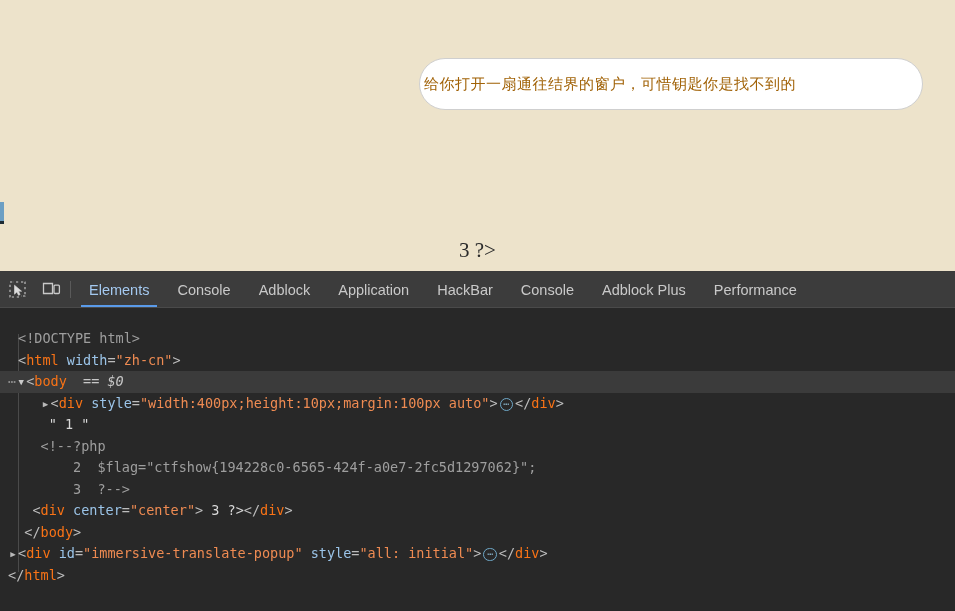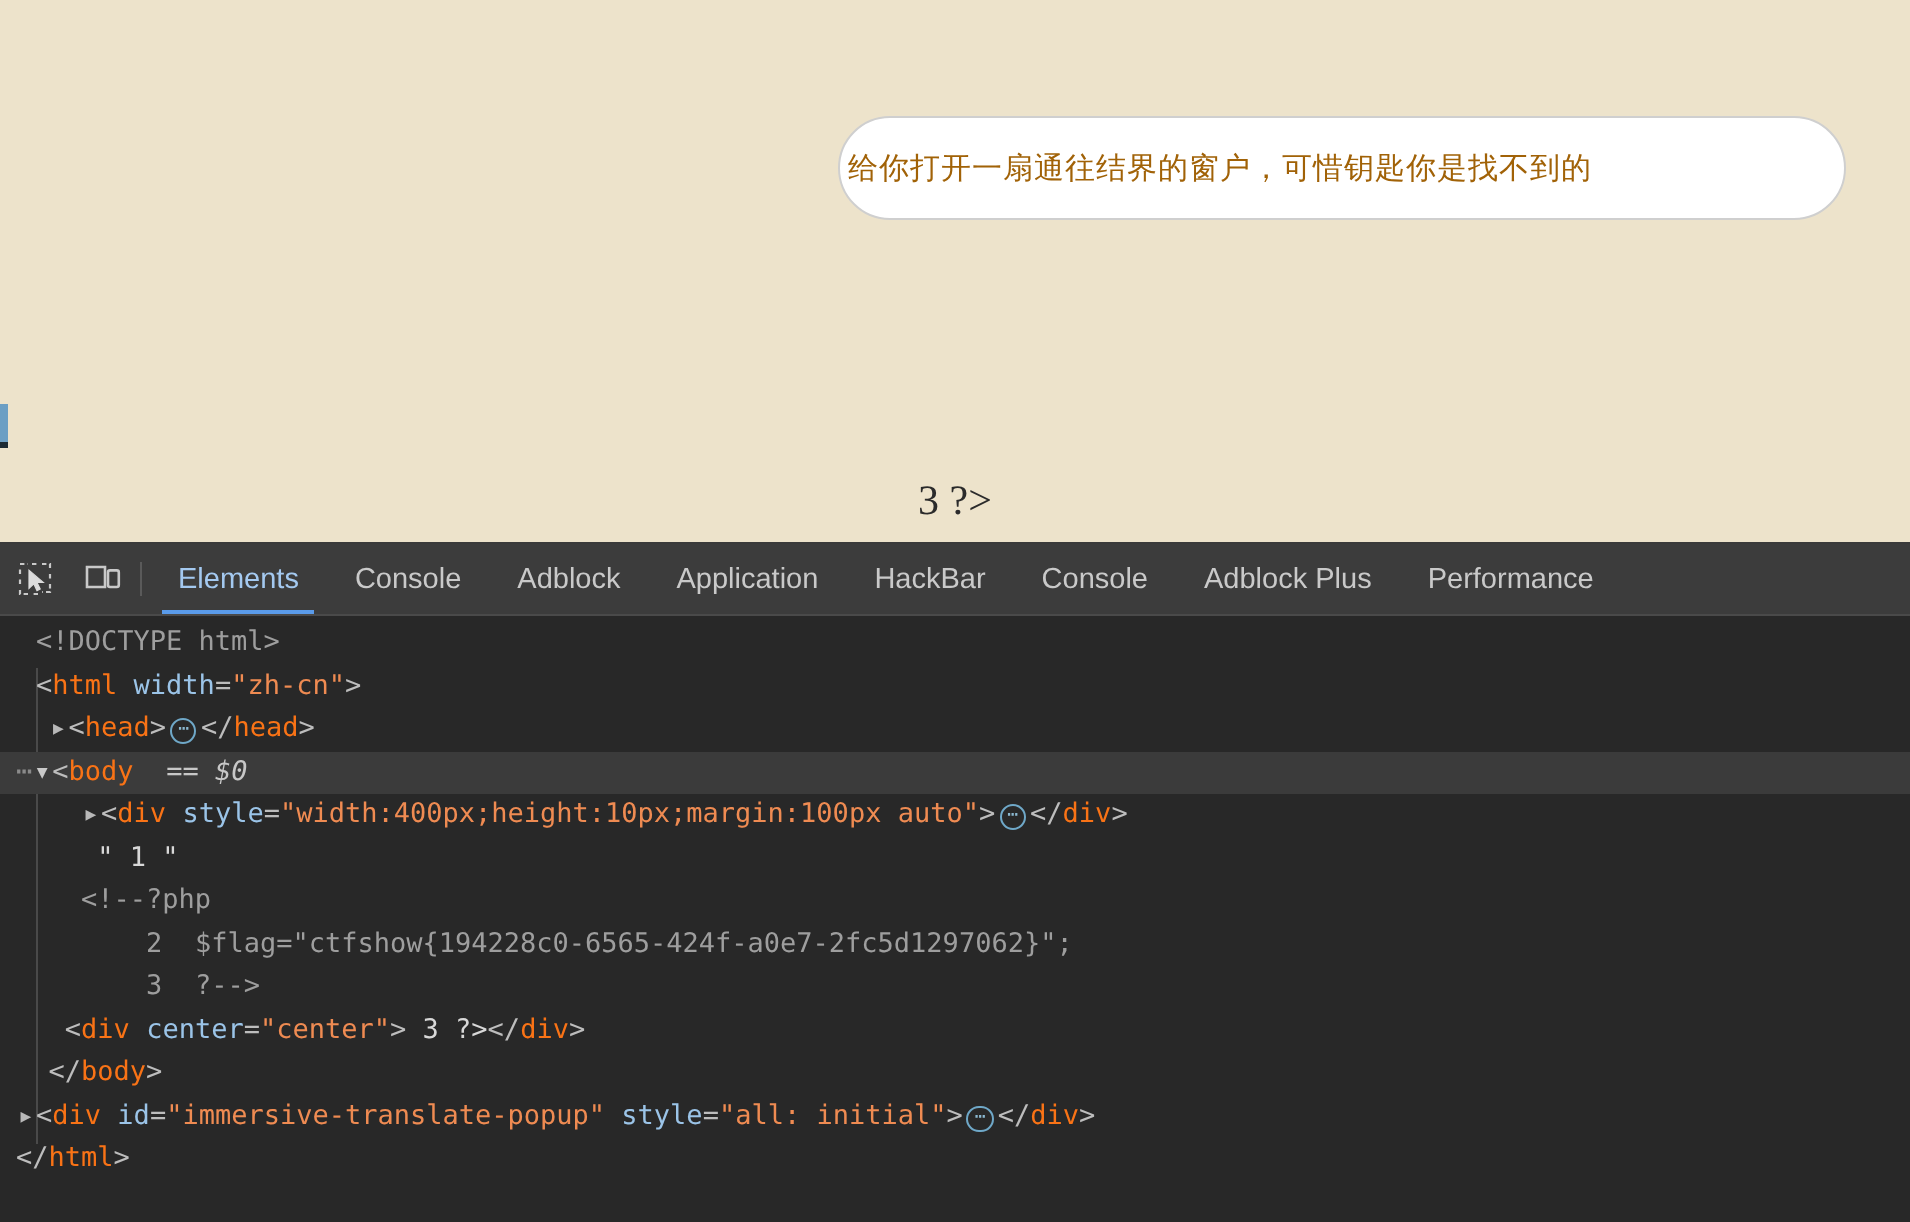--- a/index.html
+++ b/index.html
@@ -73,21 +73,21 @@
   }
 
   
   .dt-tree{
     position:relative;
     height:304px; overflow:hidden;
     background:#282828;
     font-family:"DejaVu Sans Mono", monospace;
     font-size:13.5px; line-height:21.5px;
     color:#d4d4d4;
-    padding-top:3px;
+    padding-top:20px;
   }
   .indent-guide{
     position:absolute; left:18px; top:26px; width:1px; height:238px;
     background:#4a4a4a;
   }
   .node{
     position:relative; white-space:pre; padding-left:8px; height:21.5px;
   }
   .node.sel{ background:#3b3b3b; }
   .arrow{
@@ -171,21 +171,20 @@
       </div>
   </div>
 
   <div class="dt-tree">
     <div class="indent-guide"></div>
 
     <div class="node"><span class="arrow"></span><span class="comment">&lt;!DOCTYPE html&gt;</span></div>
 
     <div class="node"><span class="arrow"></span><span class="punc">&lt;</span><span class="tag">html</span> <span class="attrn">width</span><span class="punc">=</span><span class="attrv">"zh-cn"</span><span class="punc">&gt;</span></div>
 
-    <div class="node">  <span class="arrow">▶</span><span class="punc">&lt;</span><span class="tag">head</span><span class="punc">&gt;</span><span class="dots">⋯</span><span class="punc">&lt;/</span><span class="tag">head</span><span class="punc">&gt;</span></div>
 
     <div class="node sel"><span class="dimdots">⋯</span><span class="arrow open">▼</span><span class="punc">&lt;</span><span class="tag">body</span><span class="eq">  </span><span class="dollar">== $0</span></div>
 
     <div class="node">    <span class="arrow">▶</span><span class="punc">&lt;</span><span class="tag">div</span> <span class="attrn">style</span><span class="punc">=</span><span class="attrv">"width:400px;height:10px;margin:100px auto"</span><span class="punc">&gt;</span><span class="dots">⋯</span><span class="punc">&lt;/</span><span class="tag">div</span><span class="punc">&gt;</span></div>
 
     <div class="node">     <span class="txtnode">" 1 "</span></div>
 
     <div class="node">    <span class="comment">&lt;!--?php</span></div>
     <div class="node">        <span class="comment">2</span>  <span class="comment">$flag="ctfshow{194228c0-6565-424f-a0e7-2fc5d1297062}";</span></div>
     <div class="node">        <span class="comment">3</span>  <span class="comment">?--&gt;</span></div>

